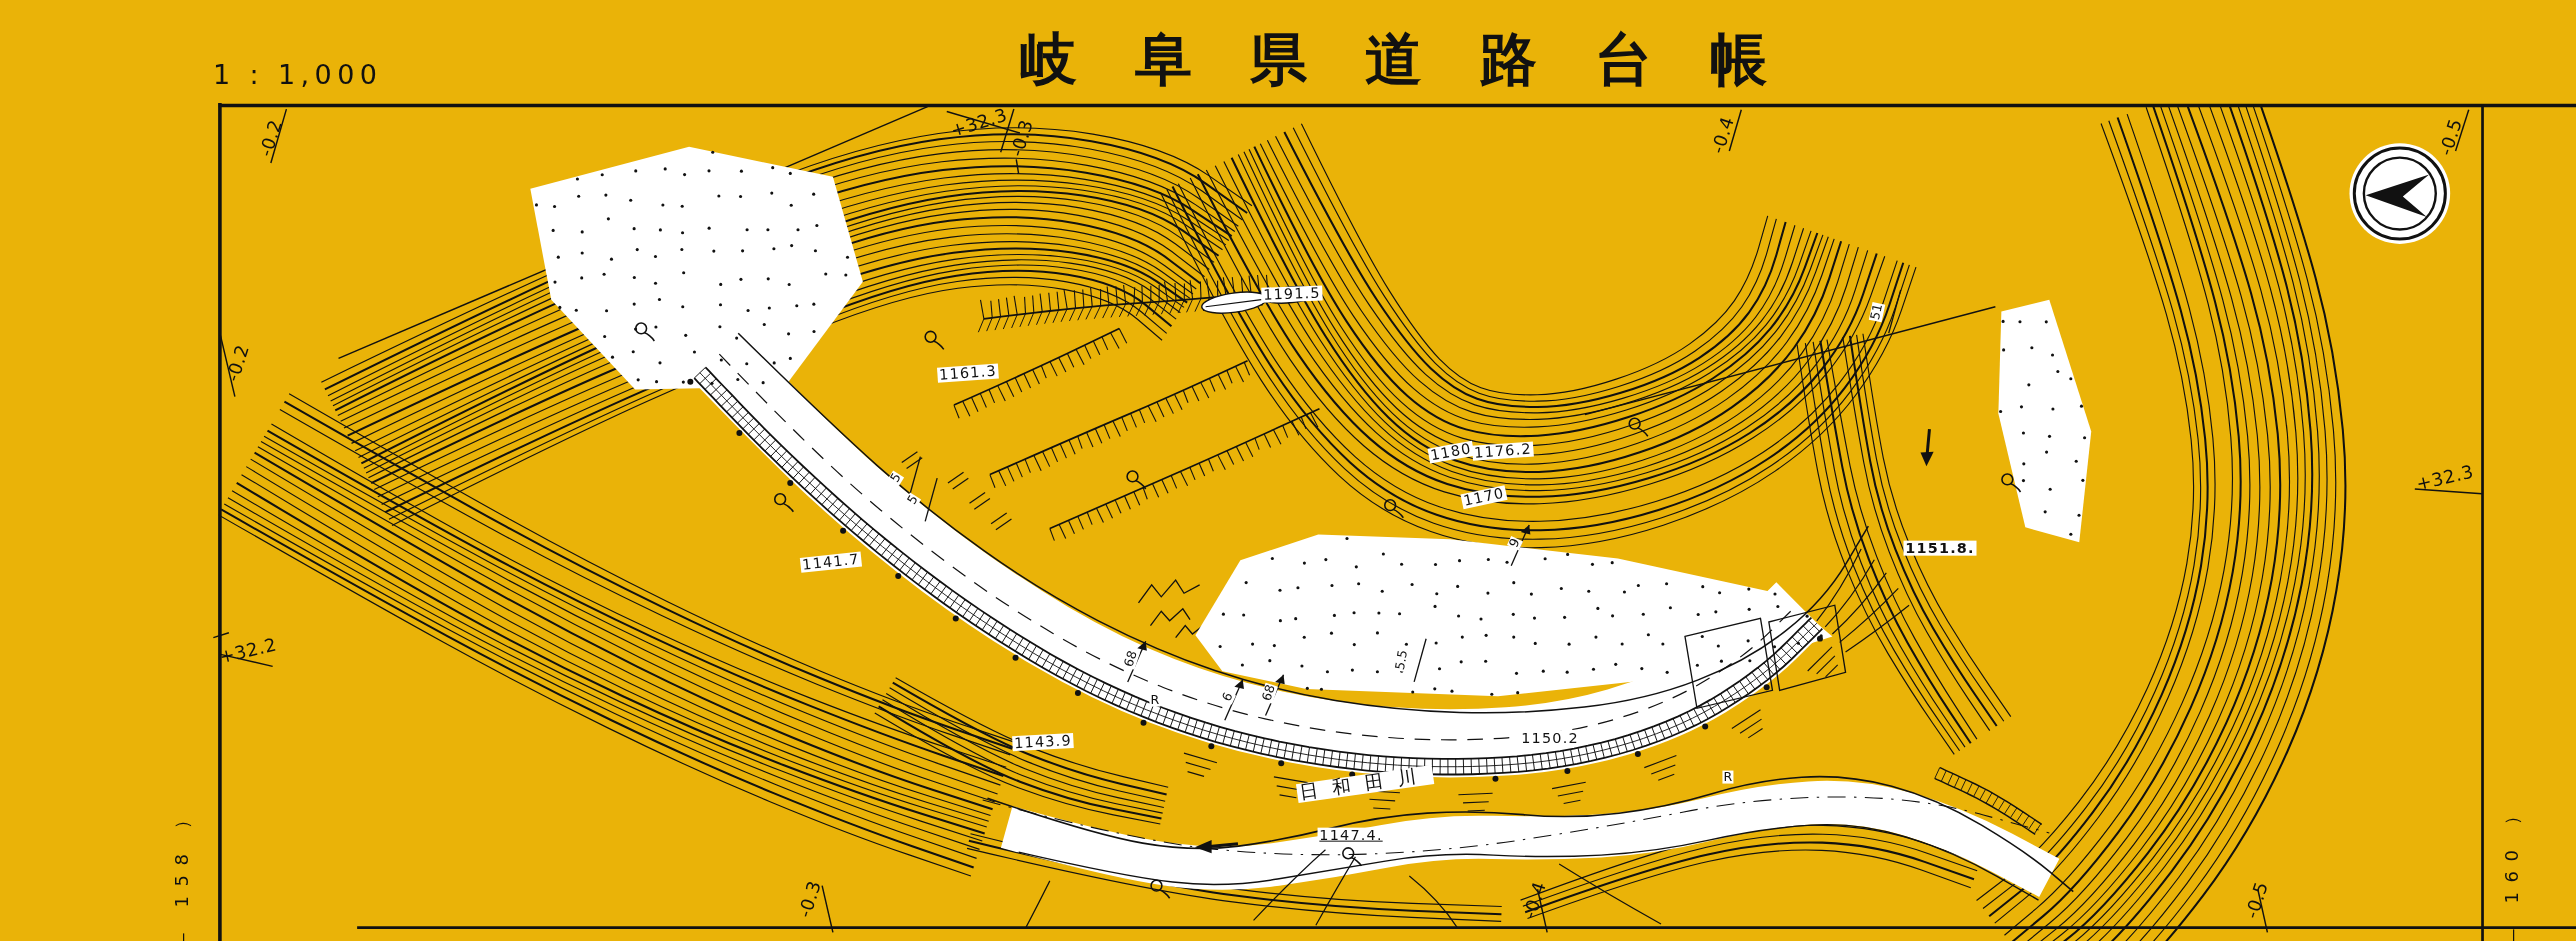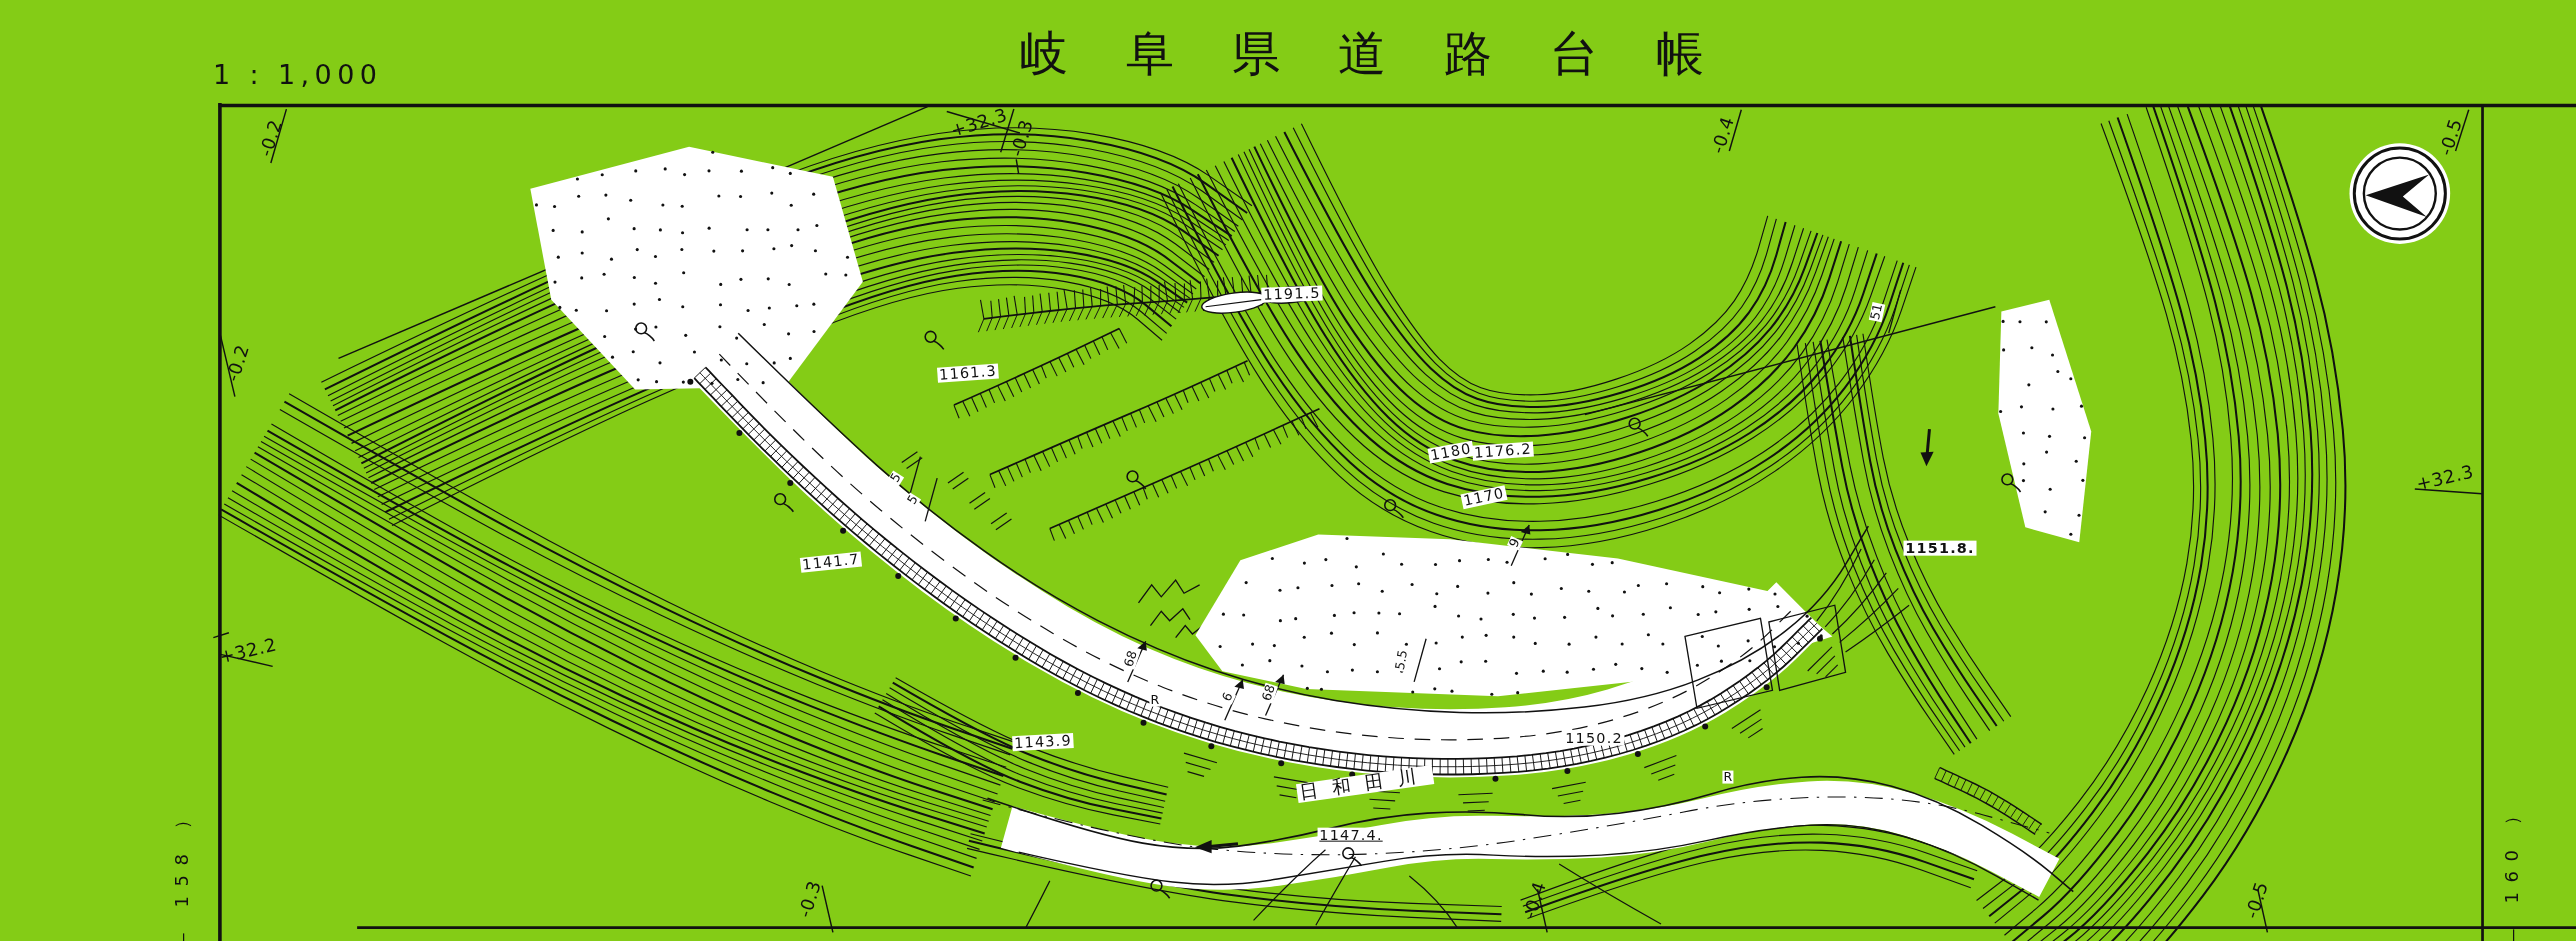--- a/index.html
+++ b/index.html
@@ -1,27 +1,27 @@
 <!DOCTYPE html>
 <html style="font-size:9.6px"><head>
 <meta charset="utf-8">
 <style>
   html,body{margin:0;padding:0;background:#fff;}
   #sheet{
-    position:relative;width:2576px;height:942px;background:#84cc16;
+    position:relative;width:2576px;height:942px;background:#eab308;
     font-family:"Liberation Sans","DejaVu Sans",sans-serif;color:#111;overflow:hidden;
   }
   #map-svg{position:absolute;left:0;top:0;width:2576px;height:942px;}
   .lbl{position:absolute;white-space:nowrap;line-height:1.02;color:#111;}
   .spot{font-size:14.4px;letter-spacing:1.2px;background:#fff;padding:0 1.8px;font-family:"DejaVu Sans",sans-serif;}
   .station{font-size:12.6px;background:#fff;padding:0 1.2px;font-family:"DejaVu Sans",sans-serif;}
   .grid{font-size:18px;letter-spacing:0.6px;font-family:"DejaVu Sans",sans-serif;}
   .river{font-size:18.6px;letter-spacing:14.4px;background:#fff;padding:0 2.4px;font-weight:500;}
   #scale-label{left:213px;top:61px;font-size:27px;letter-spacing:5.4px;font-family:"DejaVu Sans",sans-serif;}
-  #page-title{left:1020px;top:30px;font-size:48px;font-weight:normal;letter-spacing:58px;}
+  #page-title{left:1020px;top:30px;font-size:57px;font-weight:bold;letter-spacing:58px;}
   #route-label{left:2030px;top:56px;font-size:27.6px;letter-spacing:14.4px;}
   .margin-sheet{font-size:18px;letter-spacing:9.6px;font-family:"DejaVu Sans",sans-serif;}
 </style>
 </head>
 <body>
 
 <div id="sheet">
 
   <svg id="map-svg" viewBox="0 0 4299 1572" xmlns="http://www.w3.org/2000/svg">
       <defs>
@@ -901,21 +901,21 @@
       <div class="lbl grid" style="left: 810px; top: 899px; transform: translate(-50%, -50%) rotate(-72deg);">-0.3</div>
       <div class="lbl grid" style="left: 1535px; top: 900px; transform: translate(-50%, -50%) rotate(-72deg);">-0.4</div>
       <div class="lbl grid" style="left: 2257px; top: 900px; transform: translate(-50%, -50%) rotate(-72deg);">-0.5</div>
       <div class="lbl spot" style="left: 1292px; top: 294px; transform: translate(-50%, -50%) rotate(-2deg);">1191.5</div>
       <div class="lbl spot" style="left: 968px; top: 373px; transform: translate(-50%, -50%) rotate(-4deg);">1161.3</div>
       <div class="lbl spot" style="left: 1451px; top: 452px; transform: translate(-50%, -50%) rotate(-10deg);">1180</div>
       <div class="lbl spot" style="left: 1503px; top: 451px; transform: translate(-50%, -50%) rotate(-4deg);">1176.2</div>
       <div class="lbl spot" style="left: 1484px; top: 497px; transform: translate(-50%, -50%) rotate(-12deg);">1170</div>
       <div class="lbl spot" style="left: 831px; top: 562px; transform: translate(-50%, -50%) rotate(-6deg);">1141.7</div>
       <div class="lbl spot" style="left: 1043px; top: 742px; transform: translate(-50%, -50%) rotate(-3deg);">1143.9</div>
-      <div class="lbl spot" style="left: 1594px; top: 738px; transform: translate(-50%, -50%) rotate(0deg); text-align: right;">1150.2</div>
+      <div class="lbl spot" style="left: 1550px; top: 738px; transform: translate(-50%, -50%) rotate(0deg); text-align: right;">1150.2</div>
       <div class="lbl spot" style="left: 1940px; top: 548px; transform: translate(-50%, -50%) rotate(0deg); font-weight: bold;">1151.8.</div>
       <div class="lbl spot" style="left: 1351px; top: 835px; transform: translate(-50%, -50%) rotate(0deg); text-decoration: underline;">1147.4.</div>
       <div class="lbl station" style="left: 896px; top: 478px; transform: translate(-50%, -50%) rotate(-58deg);">5</div>
       <div class="lbl station" style="left: 913px; top: 500px; transform: translate(-50%, -50%) rotate(-58deg);">5</div>
       <div class="lbl station" style="left: 1877px; top: 312px; transform: translate(-50%, -50%) rotate(-78deg);">51</div>
       <div class="lbl station" style="left: 1131px; top: 659px; transform: translate(-50%, -50%) rotate(-72deg);">68</div>
       <div class="lbl station" style="left: 1155px; top: 700px; transform: translate(-50%, -50%) rotate(0deg);">R</div>
       <div class="lbl station" style="left: 1228px; top: 697px; transform: translate(-50%, -50%) rotate(-65deg);">6</div>
       <div class="lbl station" style="left: 1269px; top: 693px; transform: translate(-50%, -50%) rotate(-72deg);">68</div>
       <div class="lbl station" style="left: 1402px; top: 660px; transform: translate(-50%, -50%) rotate(-80deg);">5.5</div>

